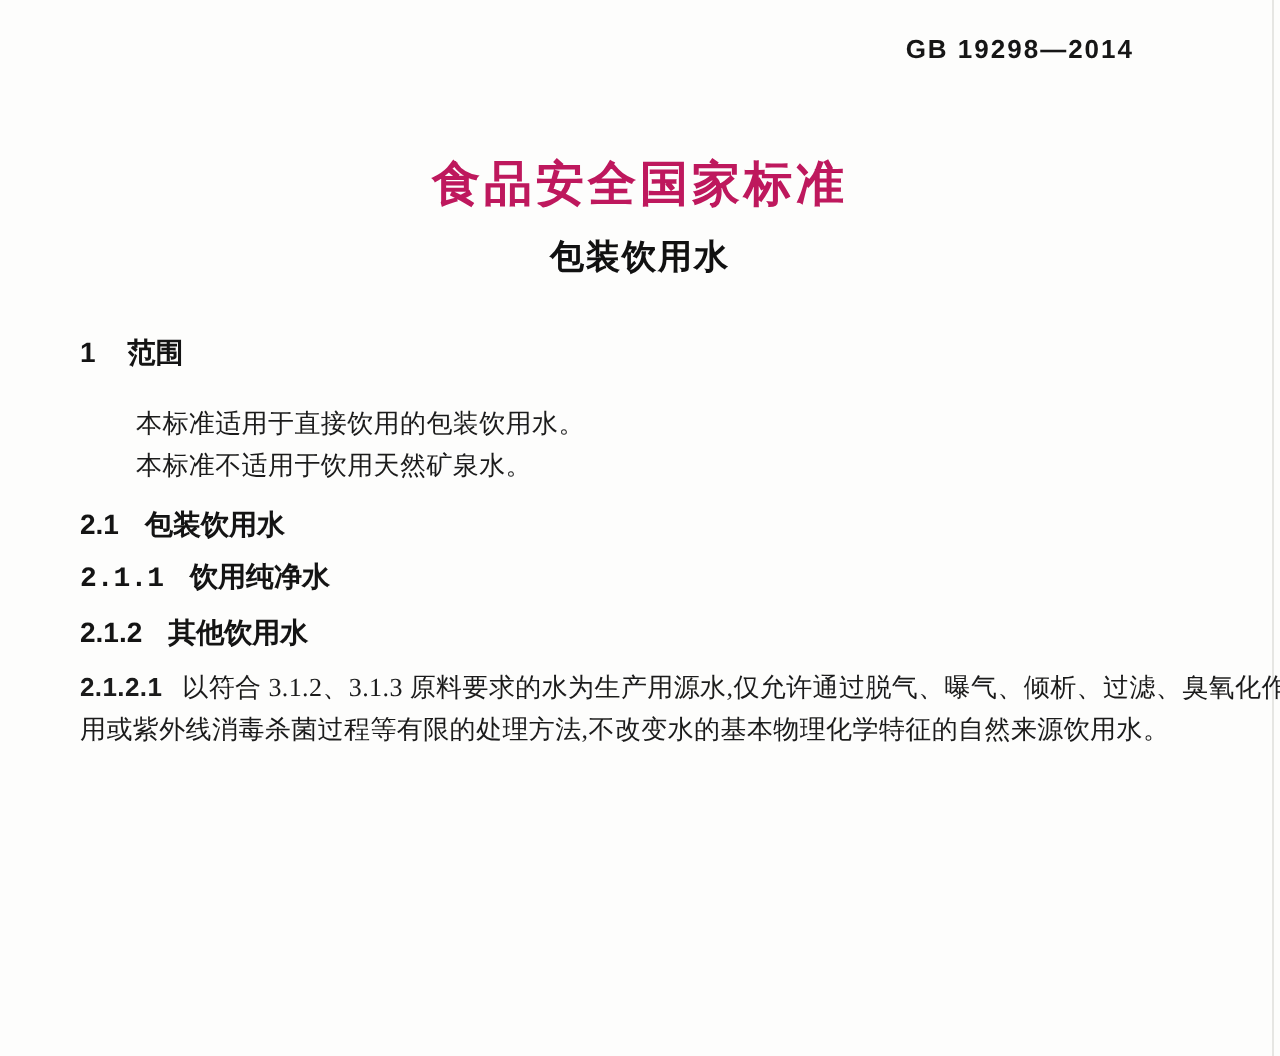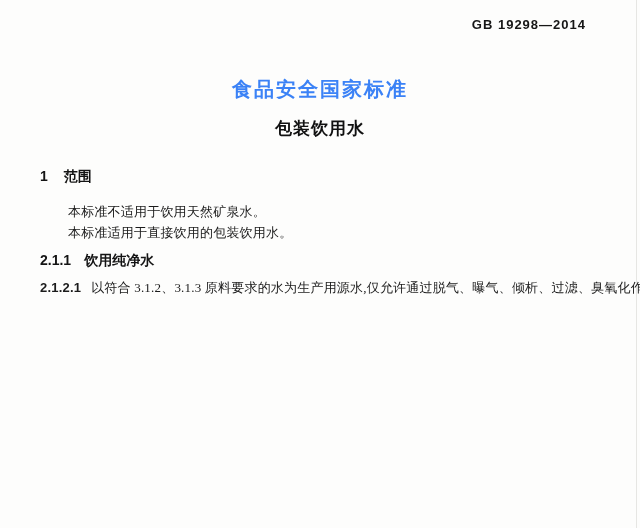--- a/index.html
+++ b/index.html
@@ -20,38 +20,38 @@
     position: absolute;
     top: 0;
     bottom: 0;
     right: 3px;
     width: 1px;
     background: #e6e6e3;
   }
   .doc-number {
     position: absolute;
     top: 17px;
-    right: 54px;
+    right: 73px;
     font-family: "Liberation Sans", "DejaVu Sans", sans-serif;
     font-weight: bold;
     font-size: 13px;
     letter-spacing: 1px;
     color: #161616;
   }
   .title {
     position: absolute;
     top: 76px;
     left: 0;
     width: 100%;
     text-align: center;
     font-family: "Liberation Sans", "DejaVu Sans", sans-serif;
     font-weight: bold;
-    font-size: 20px;
+    font-size: 24px;
     letter-spacing: 2px;
-    color: #3b82f6;
+    color: #be185d;
   }
   .subtitle {
     position: absolute;
     top: 117px;
     left: 0;
     width: 100%;
     text-align: center;
     font-family: "Liberation Sans", "DejaVu Sans", sans-serif;
     font-weight: bold;
     font-size: 17px;
@@ -90,21 +90,21 @@
     padding-left: 28px;
   }
   .para-num {
     font-family: "Liberation Sans", "DejaVu Sans", sans-serif;
     font-weight: bold;
     margin-right: 10px;
   }
   .mt14 { margin-top: 14px; }
   .mt9  { margin-top: 9px; }
   .mt8  { margin-top: 8px; }
-  .mt7  { margin-top: 7px; }
+  .mt7  { margin-top: 7px; font-family: Liberation Mono, monospace; }
   .mt6  { margin-top: 6px; }
   .mt5  { margin-top: 5px; }
   .mt0  { margin-top: 0; }
 </style>
 </head>
 <body>
 
 <div class="page">
 
   <div class="page-edge"></div>
@@ -115,37 +115,44 @@
 
   <div class="subtitle">包装饮用水</div>
 
   <div class="content">
 
     <div class="sec-heading">
       <span class="sec-num">1</span><span>范围</span>
     </div>
 
     <div class="para mt14">
+      <div class="line indent">本标准适用于直接饮用的包装饮用水。</div>
       <div class="line indent">本标准不适用于饮用天然矿泉水。</div>
-      <div class="line indent">本标准适用于直接饮用的包装饮用水。</div>
     </div>
 
 
+    <div class="sec-heading sub mt9">
+      <span class="sec-num">2.1</span><span>包装饮用水</span>
+    </div>
 
 
     <div class="sec-heading sub mt7">
       <span class="sec-num">2.1.1</span><span>饮用纯净水</span>
     </div>
 
     <div class="para mt5">
     </div>
 
+    <div class="sec-heading sub mt5">
+      <span class="sec-num">2.1.2</span><span>其他饮用水</span>
+    </div>
 
     <div class="para mt6">
       <div class="line">
         <span class="para-num">2.1.2.1</span><span>以符合 3.1.2、3.1.3 原料要求的水为生产用源水,仅允许通过脱气、曝气、倾析、过滤、臭氧化作</span>
       </div>
+      <div class="line">用或紫外线消毒杀菌过程等有限的处理方法,不改变水的基本物理化学特征的自然来源饮用水。</div>
     </div>
 
 
   </div>
 
 </div>
 
 </body></html>

